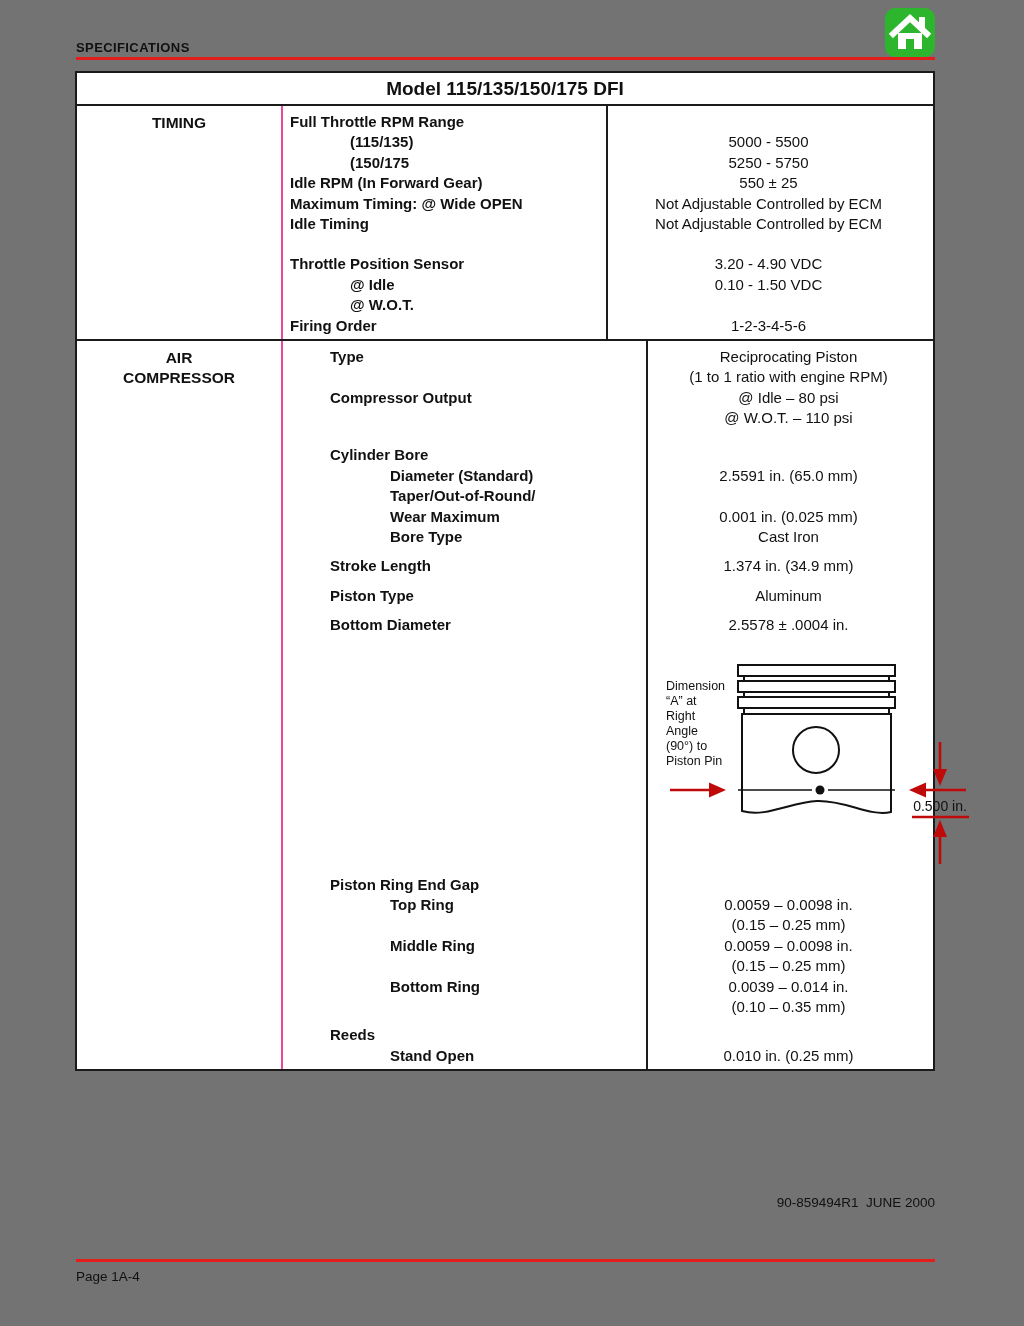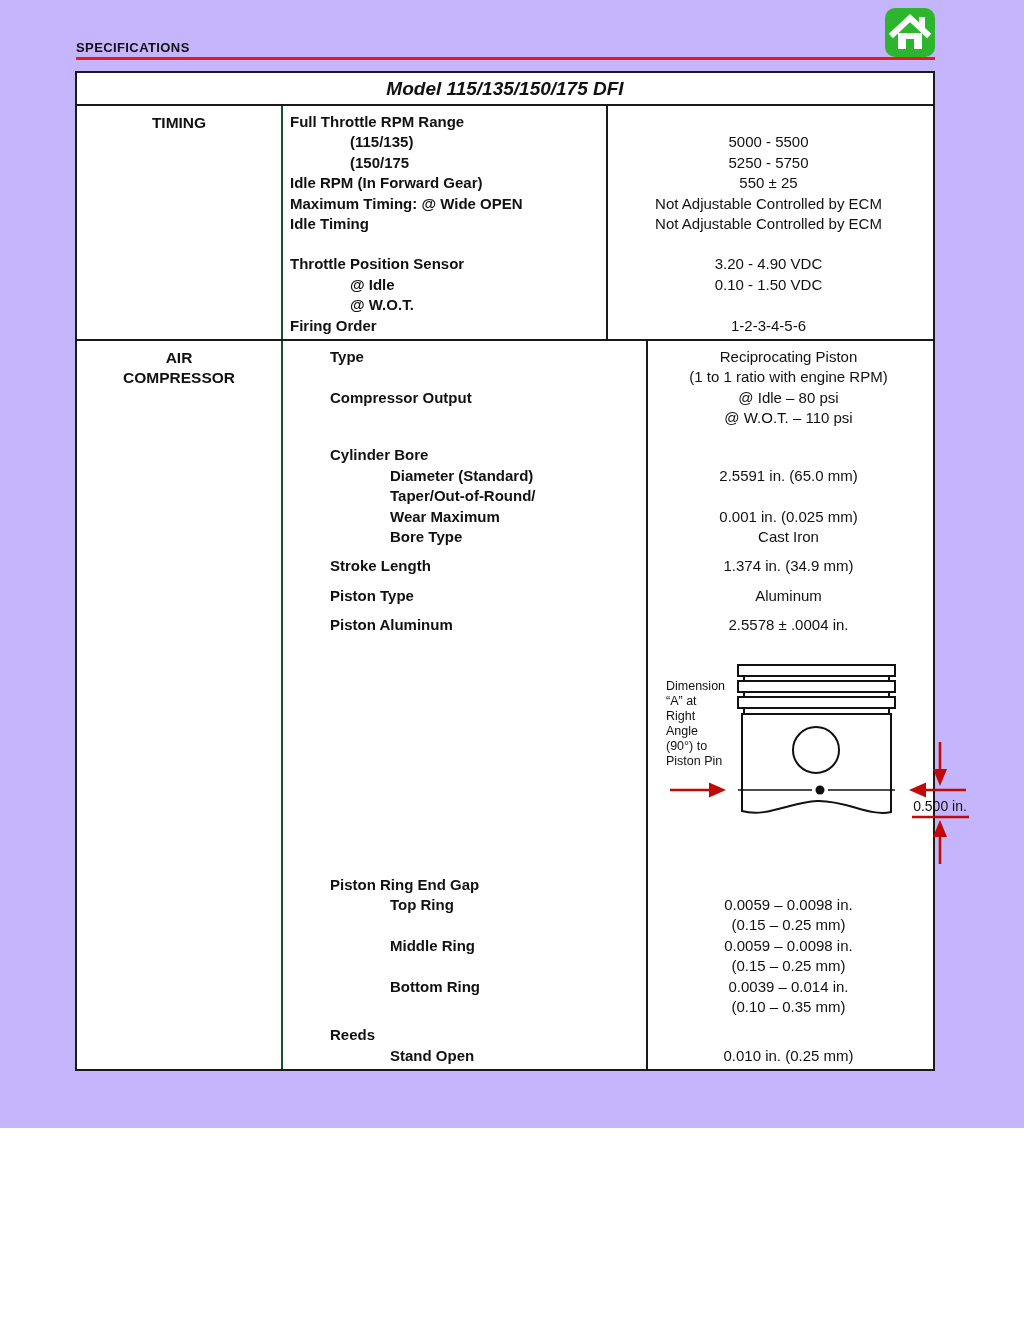--- a/index.html
+++ b/index.html
@@ -1,17 +1,17 @@
 <!DOCTYPE html>
 <html><head>
 <meta charset="utf-8">
 <style>
   html,body{margin:0;padding:0;background:#ffffff;}
   .page{
-    position:relative;width:1024px;height:1128px;background:#c4b5fd;
+    position:relative;width:1024px;height:1326px;background:#737373;
     font-family:"Liberation Sans", sans-serif;color:#111;overflow:hidden;
   }
   
   .hdr-title{
     position:absolute;left:76px;top:40px;font-size:13px;font-weight:bold;
     letter-spacing:.4px;color:#111;
   }
   .hdr-rule{position:absolute;left:76px;top:57px;width:859px;height:3px;background:#e31c1c;}
   .home-btn{position:absolute;left:884px;top:7px;width:52px;height:51px;cursor:pointer;}
   
@@ -19,26 +19,25 @@
   .ftr-left{position:absolute;left:76px;top:1269px;font-size:13.5px;color:#111;}
   .ftr-right{position:absolute;right:89px;top:1195px;font-size:13.5px;color:#111;white-space:pre;}
   
   .spec-table{
     position:absolute;left:75px;top:71px;width:860px;
     border:2px solid #1a1a1a;box-sizing:border-box;background:#fff;
   }
   .table-title{
     height:31px;line-height:31px;text-align:center;font-size:19px;font-weight:bold;
     border-bottom:2px solid #1a1a1a;
-    font-style:italic;
   }
   .section{display:flex;}
   .section + .section{border-top:2px solid #1a1a1a;gap:40px;}
   .sec-name{
-    width:206px;flex:0 0 206px;border-right:2px solid #14532d;box-sizing:border-box;
+    width:206px;flex:0 0 206px;border-right:2px solid #ec4899;box-sizing:border-box;
     text-align:center;padding-top:7px;font-weight:bold;font-size:15.5px;line-height:20px;
   }
   .sec-body{flex:1;position:relative;padding:6px 4px 3px 0;}
   .col-divider{position:absolute;left:323px;top:0;bottom:0;width:2px;background:#1a1a1a;}
   .line{display:flex;height:20.4px;line-height:20.4px;font-size:15px;}
   .lbl{width:325px;flex:0 0 325px;box-sizing:border-box;padding-left:7px;font-weight:bold;white-space:nowrap;}
   .lbl.ind1{padding-left:67px;}
   .val{flex:1;text-align:center;font-weight:normal;}
   .gap-row{width:100%;}
   
@@ -169,21 +168,21 @@
               <div class="lbl">Stroke Length</div>
               <div class="val">1.374 in. (34.9 mm)</div>
             </div>
             <div class="gap-row" style="height: 9px;"></div>
             <div class="line">
               <div class="lbl">Piston Type</div>
               <div class="val">Aluminum</div>
             </div>
             <div class="gap-row" style="height: 9px;"></div>
             <div class="line">
-              <div class="lbl">Piston Aluminum</div>
+              <div class="lbl">Bottom Diameter</div>
               <div class="val">2.5578 ± .0004 in.</div>
             </div>
   <div class="diagram">
     <svg width="648" height="239" viewBox="0 0 648 239">
 
       <g>
         <text class="ann" x="343" y="54">Dimension</text>
         <text class="ann" x="343" y="69">“A” at</text>
         <text class="ann" x="343" y="84">Right</text>
         <text class="ann" x="343" y="99">Angle</text>

